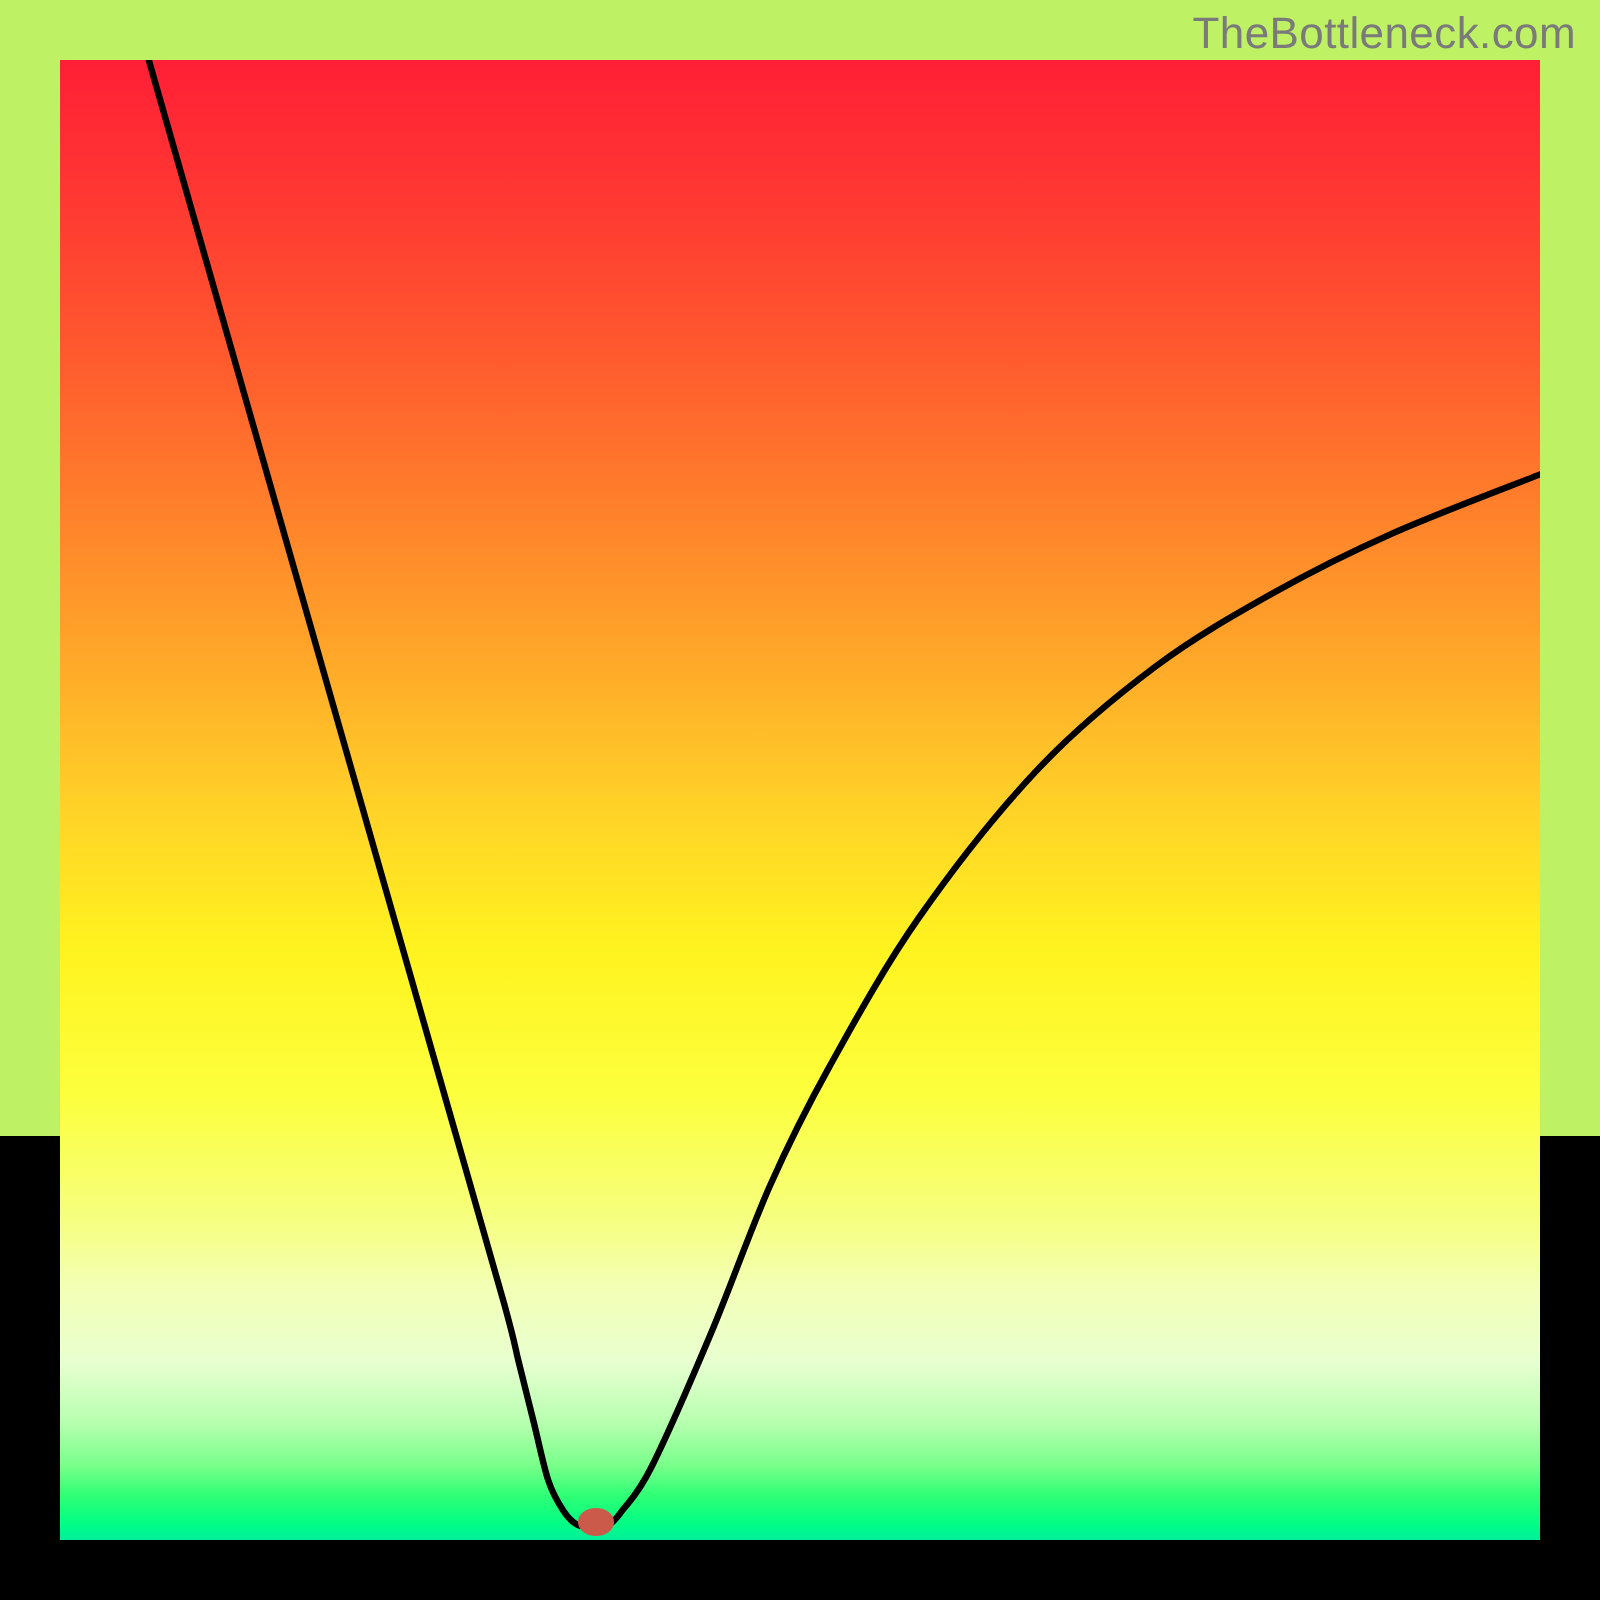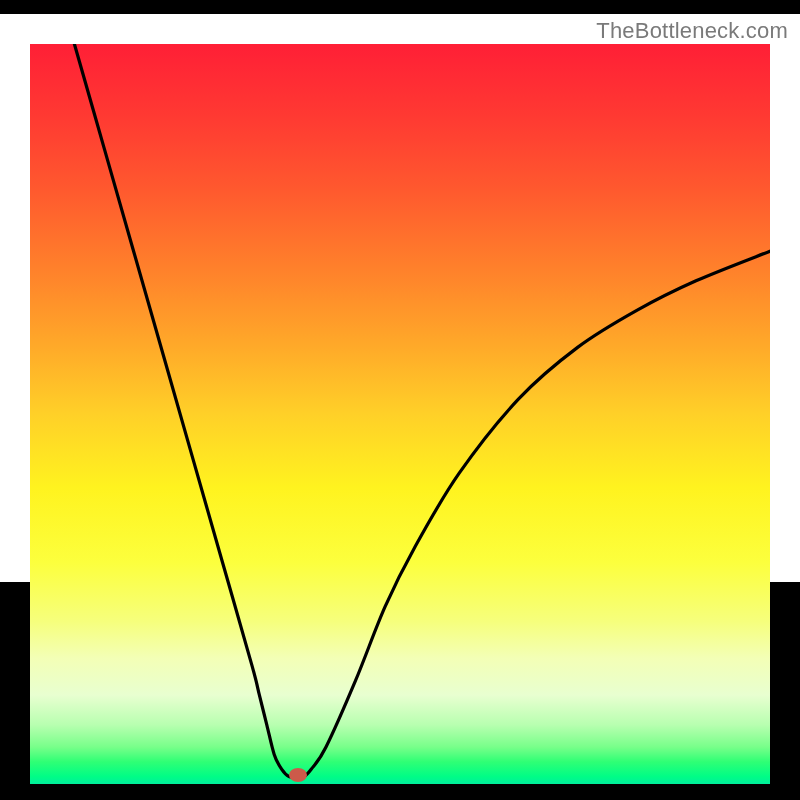--- a/index.html
+++ b/index.html
@@ -7,24 +7,24 @@
     padding: 0;
     width: 800px;
     height: 800px;
     background: #000;
     font-family: Arial, Helvetica, sans-serif;
     overflow: hidden;
   }
   .frame {
     position: absolute;
     left: 0;
-    top: 14px;
+    top: 0;
     width: 800px;
     height: 568px;
-    background: #ffffff;
+    background: #bef264;
   }
   .plot {
     position: absolute;
     left: 30px;
     top: 30px;
     width: 740px;
     height: 740px;
     background: linear-gradient(to bottom,
       #ff1f36 0%,
       #ff3a32 10%,

